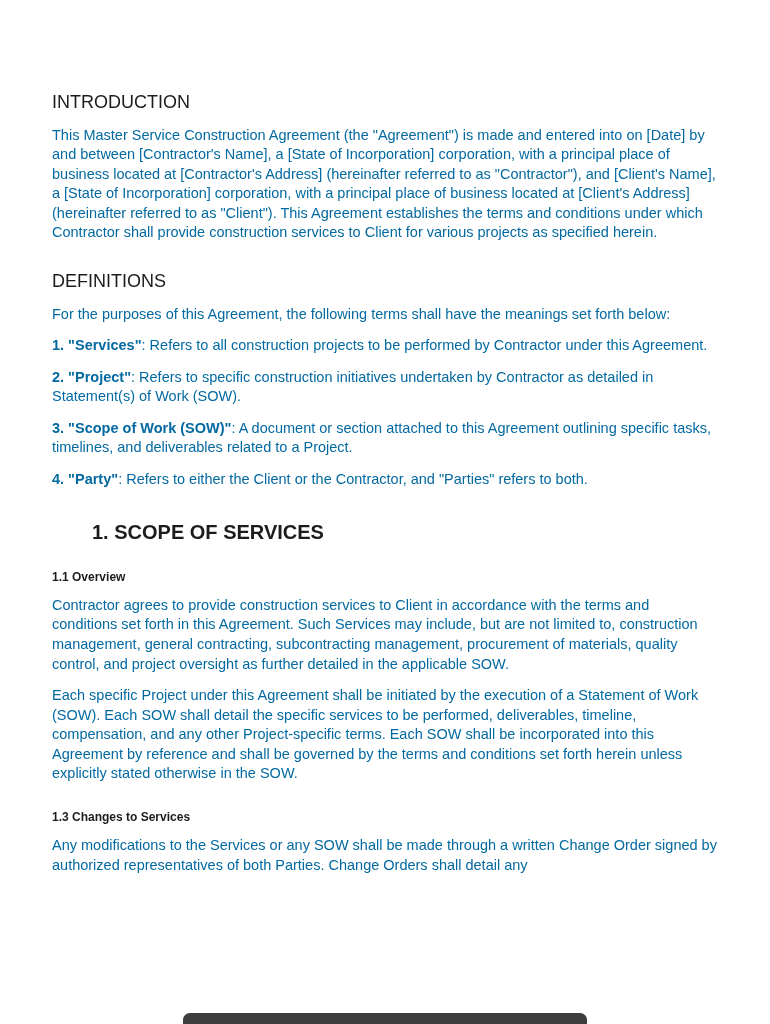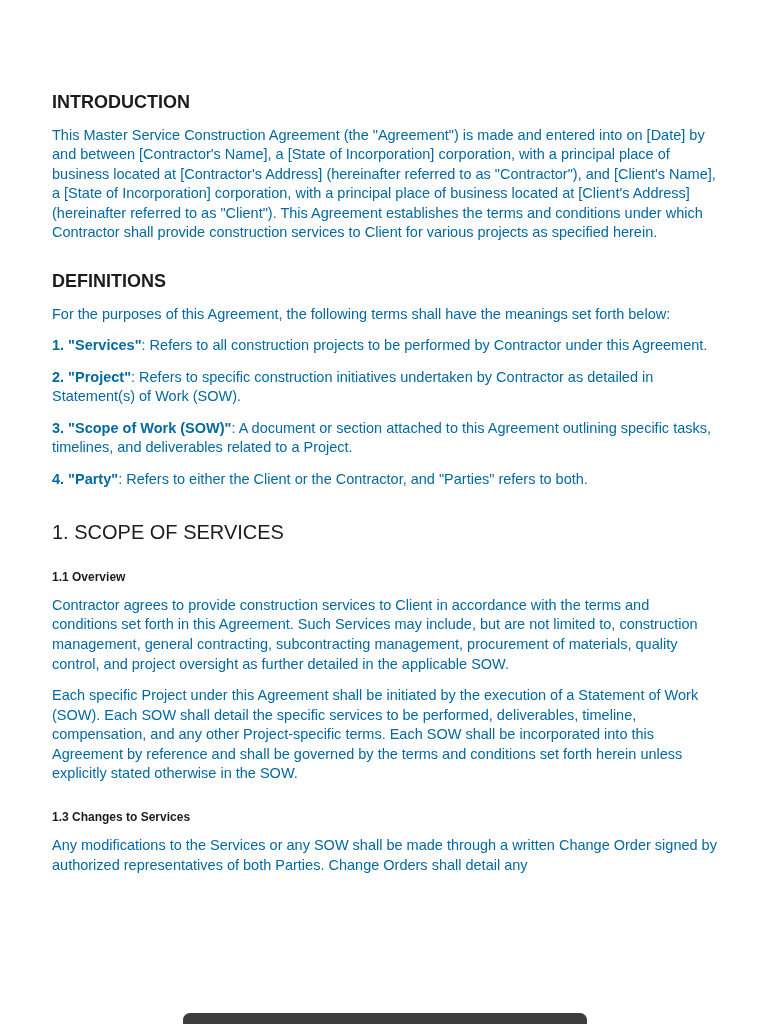--- a/index.html
+++ b/index.html
@@ -22,31 +22,32 @@
   .blk-title {
     font-size: 23px;
     font-weight: 700;
     color: #1c1c1c;
     line-height: 1.2;
     margin-top: 0;
     letter-spacing: 0.2px;
   }
   .blk-section {
     font-size: 18px;
-    font-weight: 700;
+    font-weight: 400;
     color: #1c1c1c;
     line-height: 1.2;
     margin-top: 28px;
   }
   .blk-big-section {
     font-size: 20px;
-    font-weight: 400;
+    font-weight: 700;
     color: #1c1c1c;
     line-height: 1.2;
     margin-top: 30px;
+    margin-left: 40px;
   }
   .blk-subsection {
     font-size: 12px;
     font-weight: 700;
     color: #1c1c1c;
     line-height: 1.2;
     margin-top: 26px;
   }
   .blk-paragraph {
     font-size: 14.5px;

